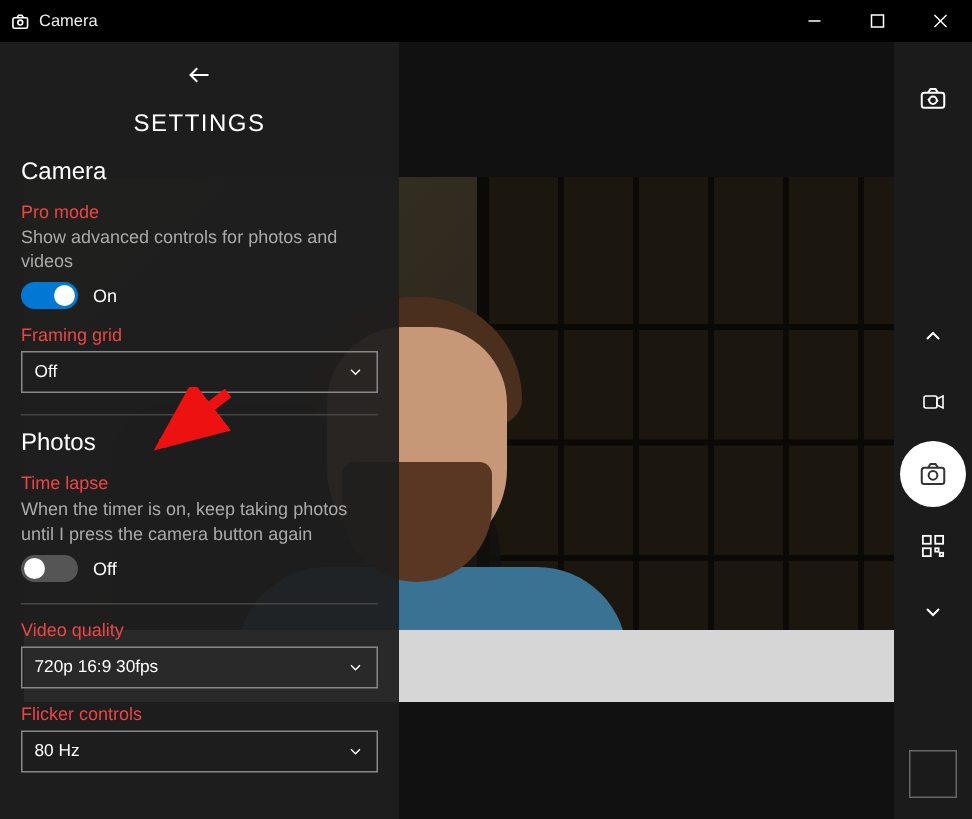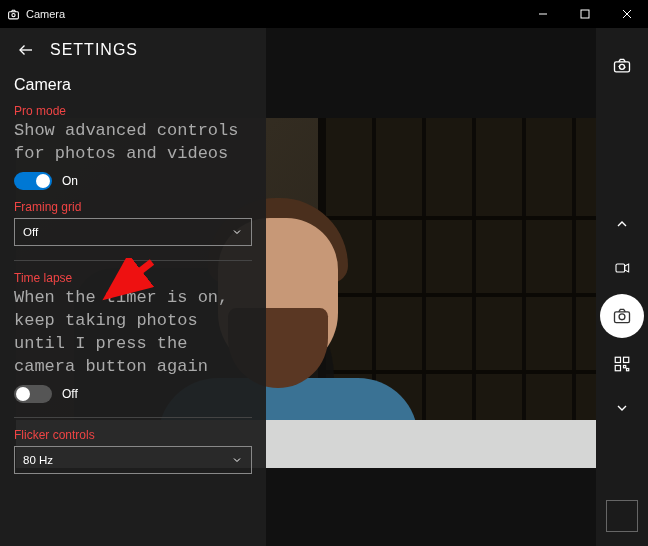--- a/index.html
+++ b/index.html
@@ -31,27 +31,27 @@
   
   .rightbar { position:absolute; right:0; top:0; bottom:0; width:52px; background:#1b1b1b; display:flex; flex-direction:column; align-items:center; }
   .rb-spacer { flex:0 0 18px; }
   .rb-icon { width:52px; height:40px; display:flex; align-items:center; justify-content:center; color:#fff; }
   .rb-chev { width:52px; height:48px; display:flex; align-items:center; justify-content:center; color:#fff; }
   .shutter { width:44px; height:44px; border-radius:50%; background:#fff; display:flex; align-items:center; justify-content:center; margin:6px 0; }
   .rb-bottom-box { position:absolute; bottom:14px; width:32px; height:32px; border:1px solid #666; }
 
   
   .panel { position:absolute; left:0; top:0; width:266px; height:100%; background:rgba(30,30,30,0.94); color:#fff; padding:8px 14px 0 14px; overflow:hidden; }
-  .panel-head { display:flex; align-items:center; gap:12px; margin:2px 0 14px 0; }
+  .panel-head { display:flex; align-items:center; gap:12px; margin:2px 0 14px 0;flex-direction:column; }
   .back { width:24px; height:24px; display:flex; align-items:center; justify-content:center; }
   .panel-title { font-size:16px; font-weight:300; letter-spacing:1px; }
 
   .section-h { font-size:16px; font-weight:400; margin:10px 0 8px 0; }
   .label { font-size:12px; color:#ef4444; }
-  .sublabel { font-size:17px; color:#aaa; margin-top:2px; line-height:1.35;font-family:Liberation Mono, monospace; }
+  .sublabel { font-size:12px; color:#aaa; margin-top:2px; line-height:1.35; }
 
   .toggle-row { display:flex; align-items:center; gap:10px; margin-top:6px;text-align:center; }
   .toggle { width:38px; height:18px; border-radius:10px; position:relative; }
   .toggle.on { background:#0078d4; }
   .toggle.off { background:#555; }
   .toggle .knob { position:absolute; top:2px; width:14px; height:14px; background:#fff; border-radius:50%; }
   .toggle.on .knob { right:2px; }
   .toggle.off .knob { left:2px; }
   .toggle-state { font-size:12px; }
 
@@ -193,36 +193,46 @@
       <div class="select">
         <span>Off</span>
         <svg width="12" height="12" viewBox="0 0 24 24" fill="none" stroke="#fff" stroke-width="2">
             <polyline points="6 9 12 15 18 9"></polyline>
           </svg>
       </div>
     </div>
 
     <div class="divider"></div>
 
+    <div class="section-h">Photos</div>
 
 
     <div class="field">
       <div class="label">Time lapse</div>
       <div class="sublabel">When the timer is on, keep taking photos until I press the camera button again</div>
       <div class="toggle-row">
         <div class="toggle off">
             <div class="knob"></div>
           </div>
         <span class="toggle-state">Off</span>
       </div>
     </div>
 
     <div class="divider"></div>
 
 
+    <div class="field">
+      <div class="label">Video quality</div>
+      <div class="select">
+        <span>720p 16:9 30fps</span>
+        <svg width="12" height="12" viewBox="0 0 24 24" fill="none" stroke="#fff" stroke-width="2">
+            <polyline points="6 9 12 15 18 9"></polyline>
+          </svg>
+      </div>
+    </div>
 
     <div class="field">
       <div class="label">Flicker controls</div>
       <div class="select">
         <span>80 Hz</span>
         <svg width="12" height="12" viewBox="0 0 24 24" fill="none" stroke="#fff" stroke-width="2">
             <polyline points="6 9 12 15 18 9"></polyline>
           </svg>
       </div>
     </div>

